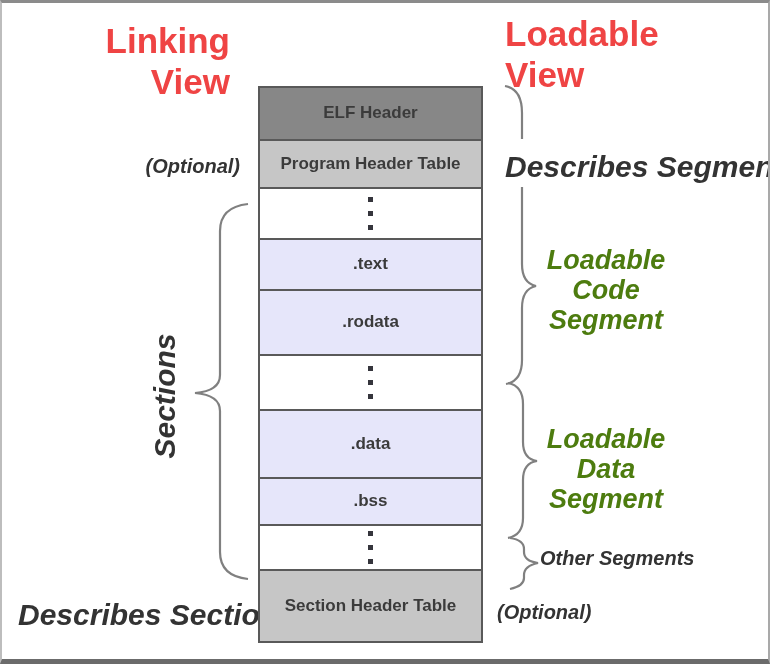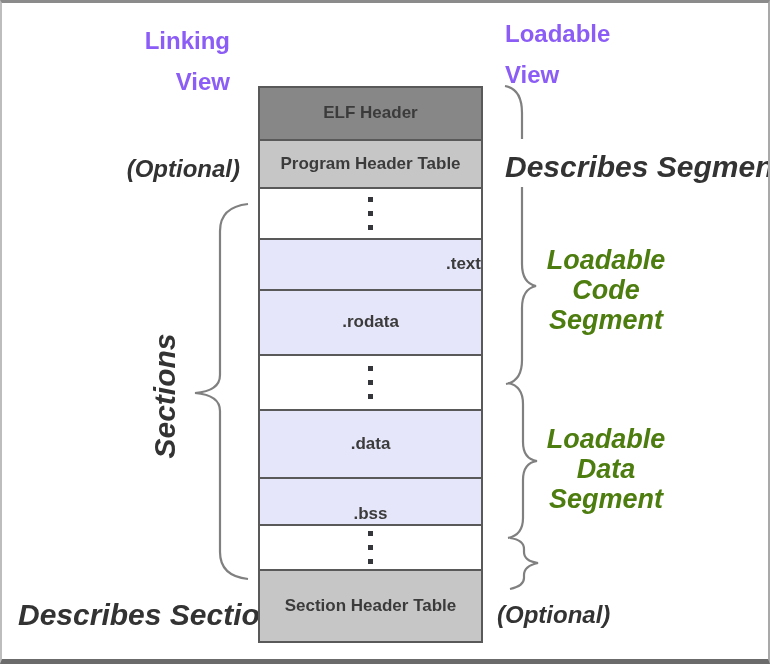--- a/index.html
+++ b/index.html
@@ -11,25 +11,25 @@
     border-top:3px solid #8b8b8b;
     border-left:2px solid #bdbdbd;
     border-right:2px solid #a9a9a9;
     border-bottom:5px solid #6b6b6b;
     overflow:hidden;
     font-family:"Liberation Sans", sans-serif;
     color:#333333;
   }
   .abs{position:absolute;}
   .big-title{
-    font-size:24px;font-weight:bold;line-height:41px;color:#8b5cf6;
+    font-size:35px;font-weight:bold;line-height:41px;color:#ef4444;
     white-space:nowrap;
   }
   .annot{
-    font-size:24px;font-weight:bold;font-style:italic;color:#333333;
+    font-size:20px;font-weight:bold;font-style:italic;color:#333333;
     white-space:nowrap;
   }
   .annot-lg{font-size:30px;}
   .seg-label{
     font-size:27px;font-weight:bold;font-style:italic;color:#4d7c0f;
     line-height:30px;text-align:center;
   }
   .stack{
     position:absolute;left:256px;top:83px;width:225px;height:557px;
     box-sizing:border-box;border:2px solid #595959;background:#ffffff;
@@ -92,20 +92,21 @@
     <div>Code</div>
     <div>Segment</div>
   </div>
 
   <div class="abs seg-label" style="left:543px;top:421px;width:122px;">
     <div>Loadable</div>
     <div>Data</div>
     <div>Segment</div>
   </div>
 
+  <div class="abs annot" style="left:538px;top:544px;">Other Segments</div>
 
   <div class="abs annot" style="left:495px;top:598px;">(Optional)</div>
 
   <div class="stack">
 
     <div class="row r-elf" style="height:56px;">
       <span>ELF Header</span>
     </div>
 
     <div class="row r-table" style="height:52px;">
@@ -113,41 +114,41 @@
     </div>
 
     <div class="row r-dots" style="height:54px;">
       <span class="dots">
         <span class="dot"></span>
           <span class="dot"></span>
           <span class="dot"></span>
       </span>
     </div>
 
-    <div class="row r-sec" style="height:54px;justify-content:flex-end;">
+    <div class="row r-sec" style="height:54px;">
       <span>.text</span>
     </div>
 
     <div class="row r-sec" style="height:70px;">
       <span>.rodata</span>
     </div>
 
     <div class="row r-dots" style="height:59px;">
       <span class="dots">
         <span class="dot"></span>
           <span class="dot"></span>
           <span class="dot"></span>
       </span>
     </div>
 
     <div class="row r-sec" style="height:72px;">
       <span>.data</span>
     </div>
 
-    <div class="row r-sec" style="height:50px;align-items:flex-end;">
+    <div class="row r-sec" style="height:50px;">
       <span>.bss</span>
     </div>
 
     <div class="row r-dots" style="height:48px;">
       <span class="dots">
         <span class="dot"></span>
           <span class="dot"></span>
           <span class="dot"></span>
       </span>
     </div>

